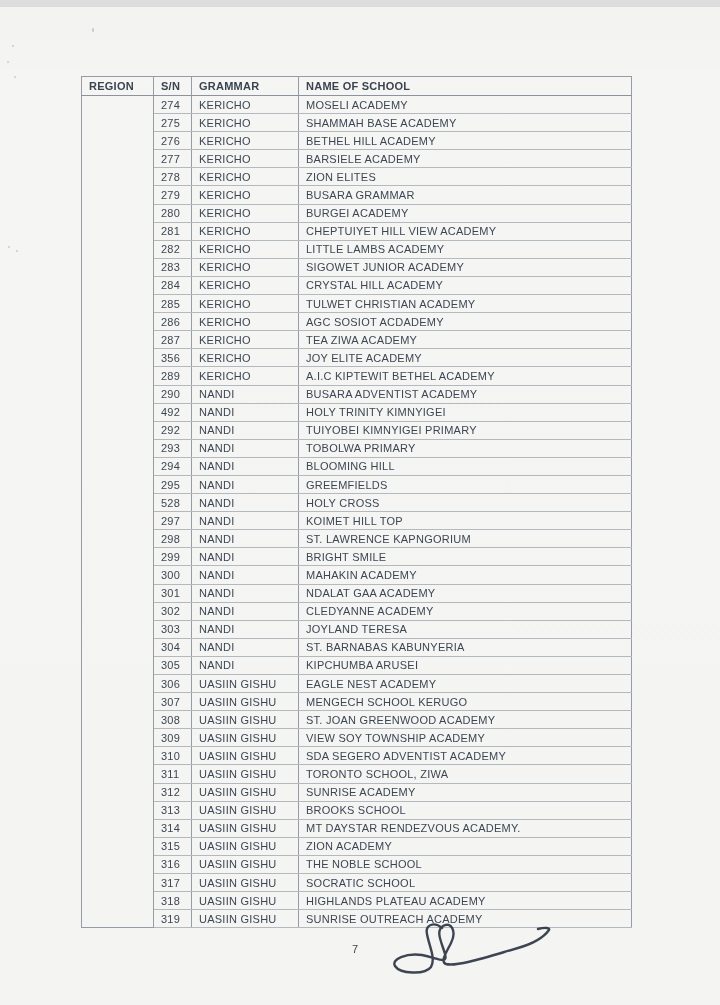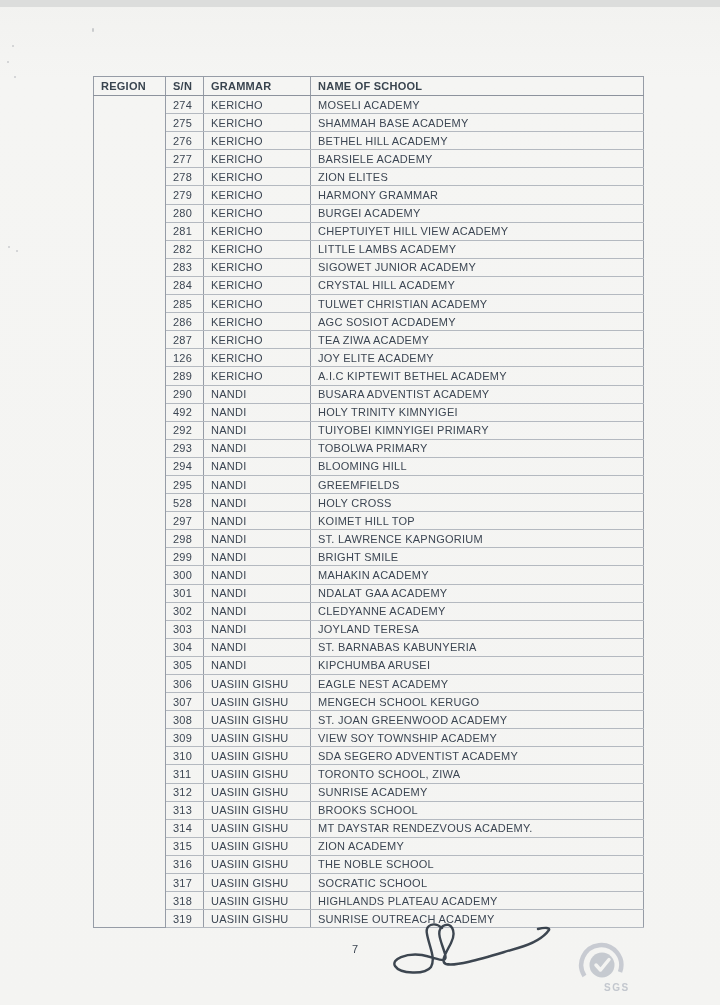--- a/index.html
+++ b/index.html
@@ -6,21 +6,21 @@
   body{
     width:720px;height:1005px;position:relative;overflow:hidden;
     background:#f3f3f1;
     font-family:"Liberation Sans", sans-serif;
   }
   .page{position:absolute;inset:0;background:linear-gradient(180deg,#f2f2f0 0%,#f5f5f3 8%,#f4f4f2 100%);}
   .scan-band{position:absolute;left:0;top:0;width:720px;height:7px;background:#dcdddc;}
   .speck{position:absolute;background:#7a8089;border-radius:50%;opacity:.35;}
 
   table.schools{
-    position:absolute;left:93px;top:76px;width:550px;
+    position:absolute;left:81px;top:76px;width:550px;
     border-collapse:collapse;table-layout:fixed;
   }
   table.schools th, table.schools td{
     border:1px solid #969ca6;
     color:#3c4653;
     font-size:11px;
     letter-spacing:.25px;
     text-align:left;
     vertical-align:middle;
     overflow:hidden;
@@ -105,21 +105,21 @@
           <td>BARSIELE ACADEMY</td>
         </tr>
         <tr>
           <td>278</td>
           <td>KERICHO</td>
           <td>ZION ELITES</td>
         </tr>
         <tr>
           <td>279</td>
           <td>KERICHO</td>
-          <td>HARMONY GRAMMAR</td>
+          <td>BUSARA GRAMMAR</td>
         </tr>
         <tr>
           <td>280</td>
           <td>KERICHO</td>
           <td>BURGEI ACADEMY</td>
         </tr>
         <tr>
           <td>281</td>
           <td>KERICHO</td>
           <td>CHEPTUIYET HILL VIEW ACADEMY</td>
@@ -148,21 +148,21 @@
           <td>286</td>
           <td>KERICHO</td>
           <td>AGC SOSIOT ACDADEMY</td>
         </tr>
         <tr>
           <td>287</td>
           <td>KERICHO</td>
           <td>TEA ZIWA ACADEMY</td>
         </tr>
         <tr>
-          <td>126</td>
+          <td>356</td>
           <td>KERICHO</td>
           <td>JOY ELITE ACADEMY</td>
         </tr>
         <tr>
           <td>289</td>
           <td>KERICHO</td>
           <td>A.I.C KIPTEWIT BETHEL ACADEMY</td>
         </tr>
         <tr>
           <td>290</td>
@@ -321,21 +321,13 @@
 
   <svg class="signature" width="168" height="58" viewBox="0 0 168 58">
     <path d="M56,8 C48,1 39,5 41,14 C43,26 50,38 45,47
              C39,55 14,54 9,46 C5,39 20,33 36,35
              C52,38 62,45 59,34 C56,23 49,11 57,6
              C65,1 71,11 65,23 C60,33 54,42 60,44
              C71,47 104,36 132,28 C146,24 158,17 163,10
              C164,8 160,7 152,9" fill="none" stroke="#2d3642" stroke-width="2.4" stroke-linecap="round" stroke-linejoin="round" opacity="0.92"></path>
   </svg>
 
-  <div class="seal">
-    <svg width="52" height="52" viewBox="0 0 52 52">
-      <path d="M 8.5,36 A 20,20 0 1 1 44,32" fill="none" stroke="#c3c7ce" stroke-width="4.5" opacity="0.9"></path>
-      <circle cx="26" cy="25" r="12.5" fill="#c3c7ce" opacity="0.95"></circle>
-      <path d="M20,25 l4.5,5 8.5,-10.5" fill="none" stroke="#f4f4f2" stroke-width="3.5" stroke-linecap="round" stroke-linejoin="round"></path>
-    </svg>
-    <div class="seal-label">SGS</div>
-  </div>
 </div>
 
 </body></html>

